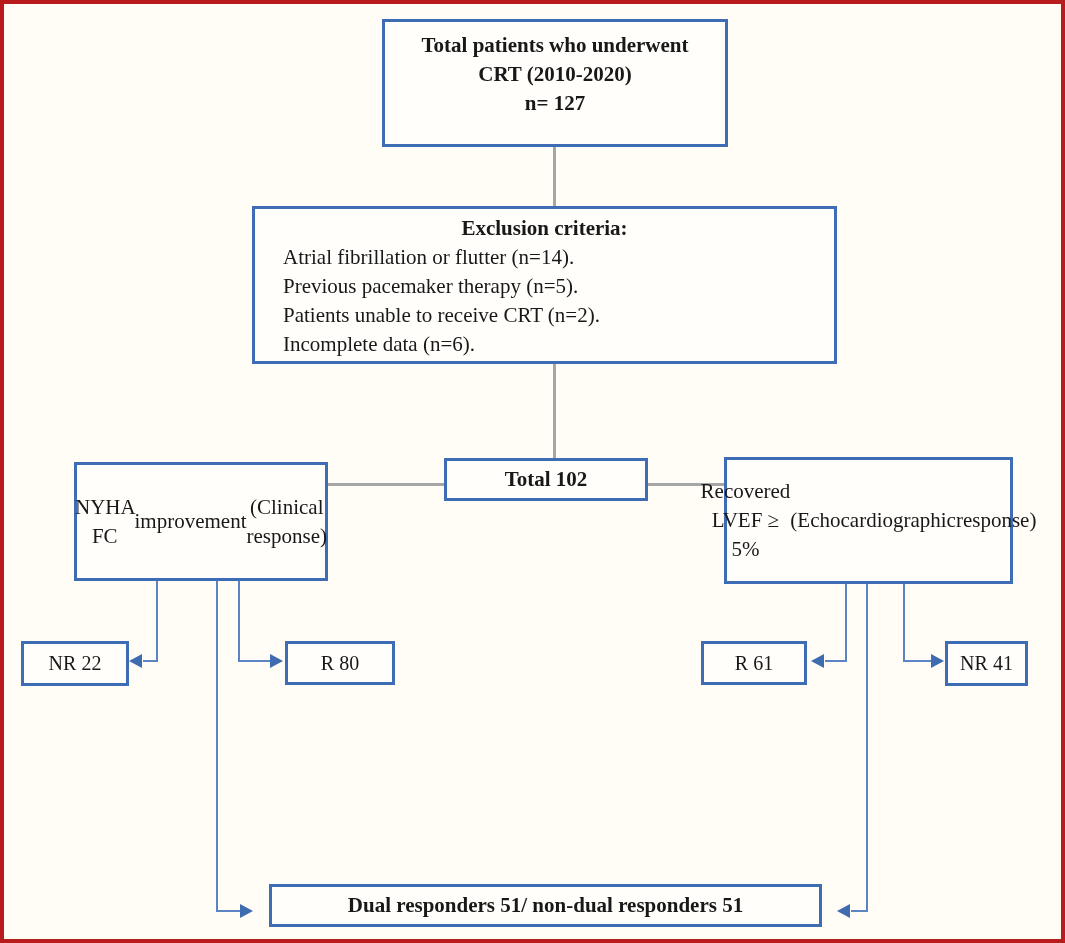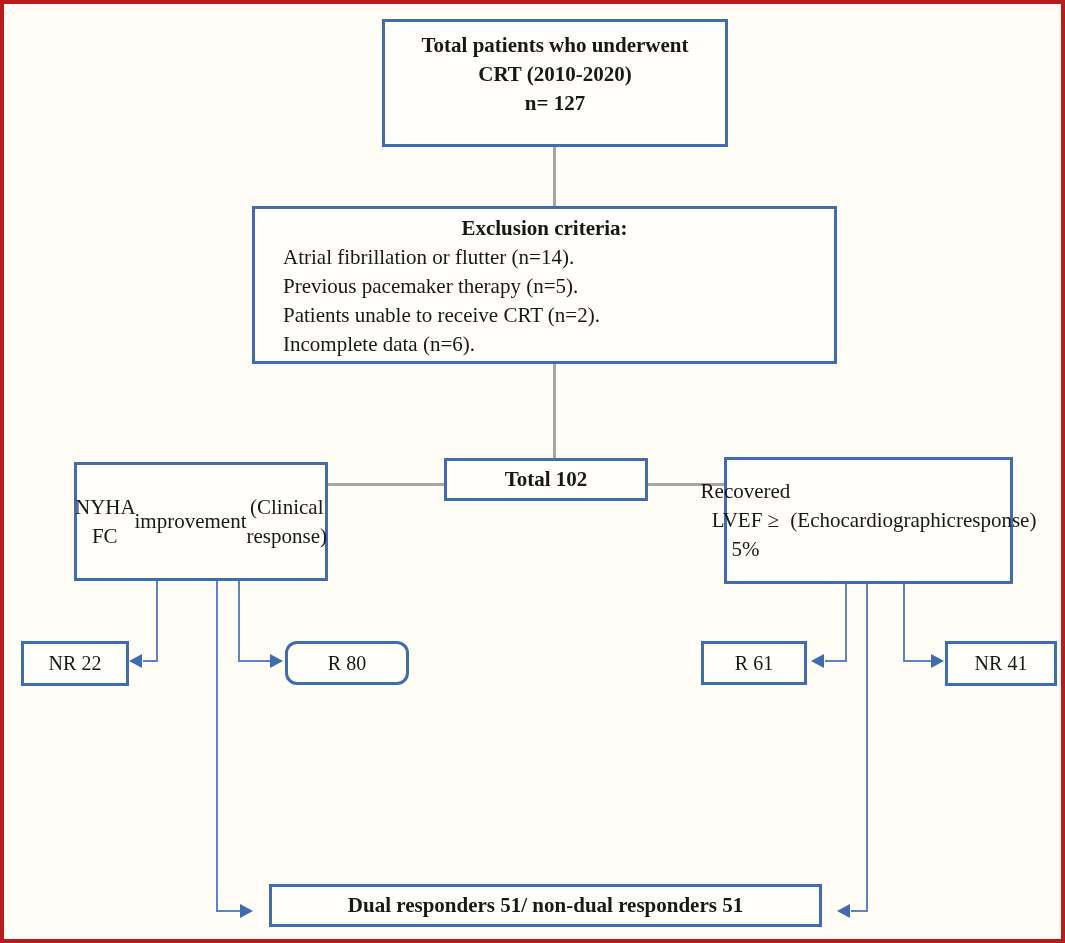--- a/index.html
+++ b/index.html
@@ -113,29 +113,29 @@
   <div class="arrow arrow-left" style="left:833px; top:900px;"></div>
 
   <div class="bline" style="left:899px; top:580px; width:2px; height:78px;"></div>
   <div class="bline" style="left:900px; top:656px; width:27px; height:2px;"></div>
   <div class="arrow arrow-right" style="left:927px; top:650px;"></div>
 
   <div class="box center-flex small-label" style="left:17px; top:637px; width:108px; height:45px;">
     <div>NR 22</div>
   </div>
 
-  <div class="box center-flex small-label" style="left:281px; top:637px; width:124px; height:44px;border-radius:12px;">
+  <div class="box center-flex small-label" style="left:281px; top:637px; width:110px; height:44px;">
     <div>R 80</div>
   </div>
 
   <div class="box center-flex small-label" style="left:697px; top:637px; width:106px; height:44px;">
     <div>R 61</div>
   </div>
 
-  <div class="box center-flex small-label" style="left:941px; top:637px; width:112px; height:45px;">
+  <div class="box center-flex small-label" style="left:941px; top:637px; width:83px; height:45px;">
     <div>NR 41</div>
   </div>
 
   <div class="box center-flex bold" style="left:265px; top:880px; width:553px; height:43px;">
     <div>Dual responders 51/ non-dual responders 51</div>
   </div>
 
 </div>
 
 </body></html>

